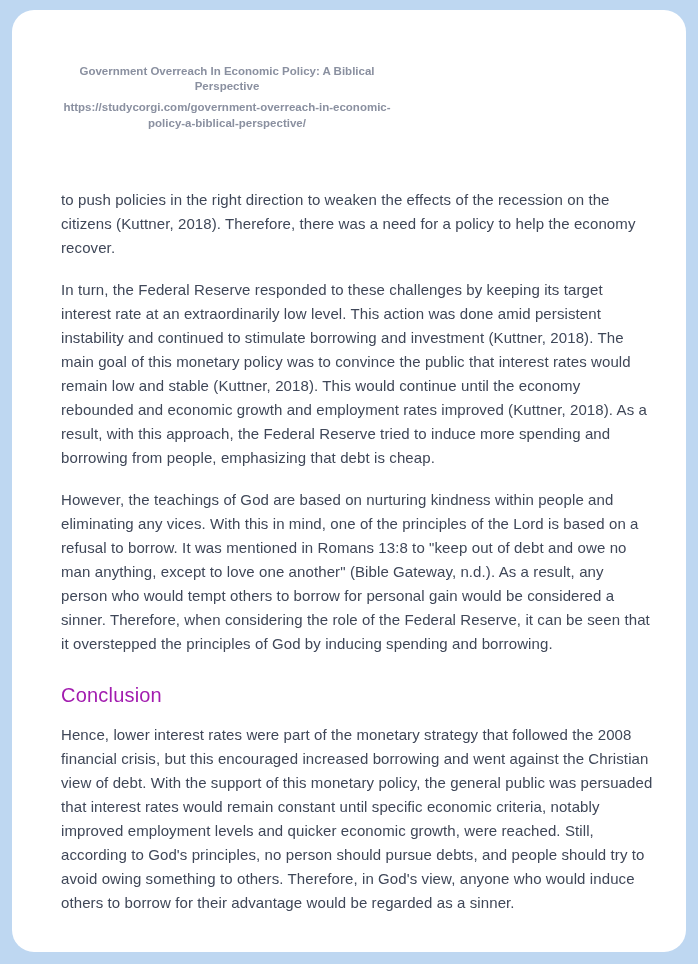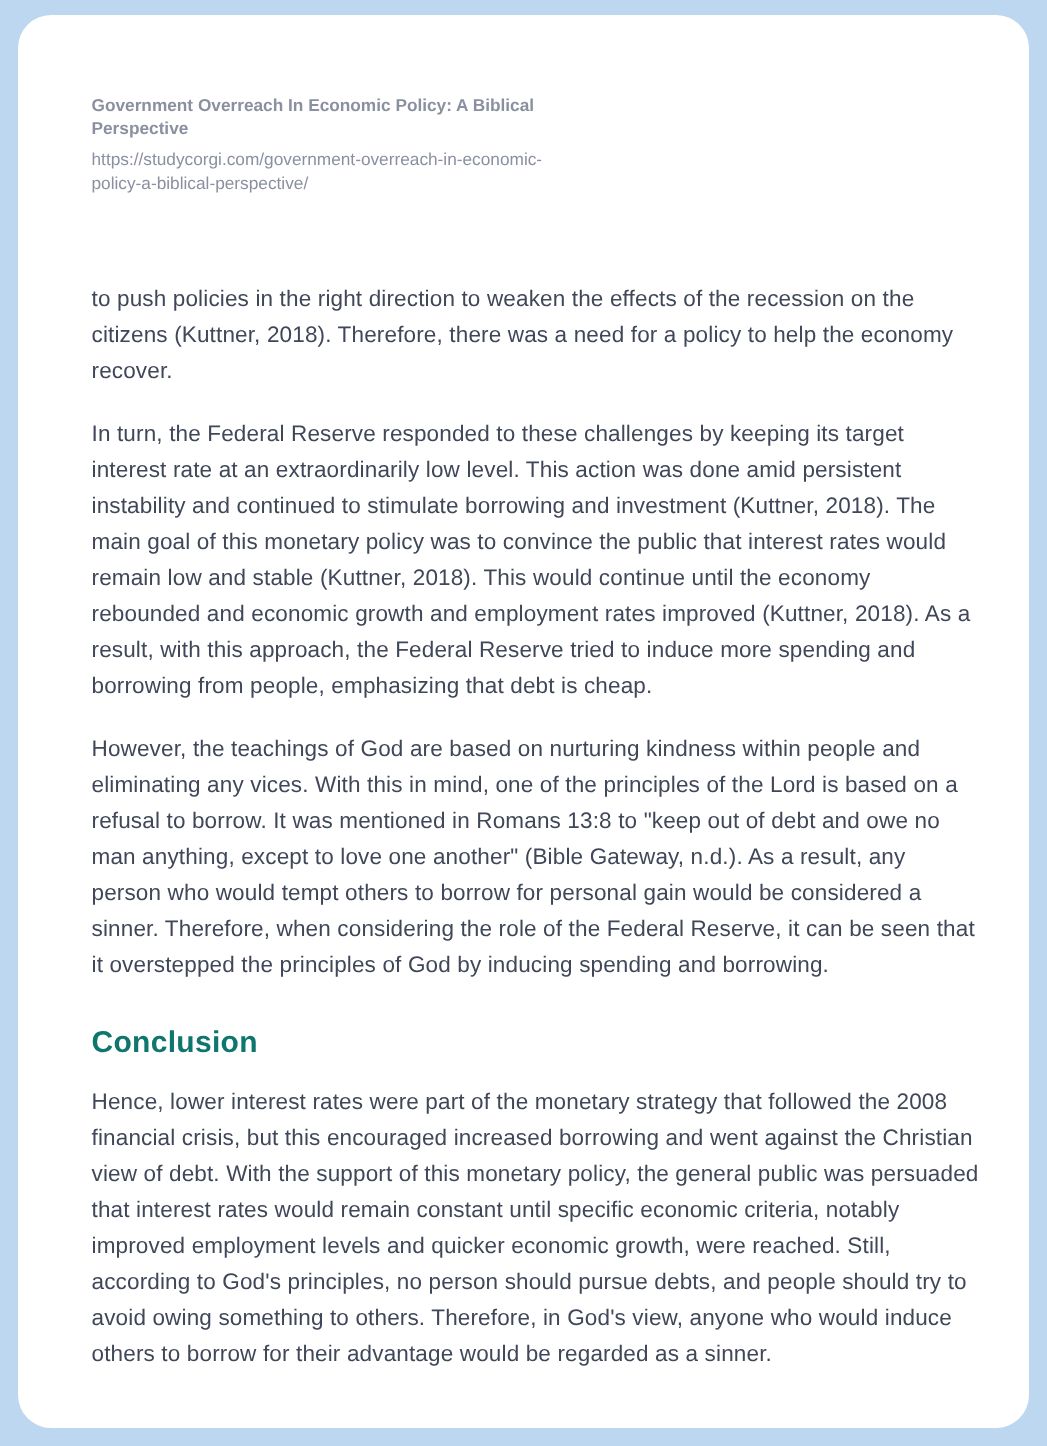--- a/index.html
+++ b/index.html
@@ -44,55 +44,55 @@
   }
   .brand-reg {
     font-size: 13px;
     font-weight: bold;
     color: #1E2145;
     vertical-align: 12px;
     margin-left: 2px;
   }
   .title-block {
     width: 332px;
-    text-align: left;
+    text-align: center;
     padding-top: 2px;
   }
   .doc-title {
     font-size: 11.5px;
     font-weight: bold;
     color: #8A90A0;
     line-height: 15px;
     overflow-wrap: break-word;
   }
   .doc-url {
     font-size: 11.5px;
-    font-weight: normal;
+    font-weight: bold;
     color: #8A90A0;
     line-height: 16px;
     margin-top: 5px;
     overflow-wrap: break-word;
   }
   
   .doc-body {
     margin-top: 57px;
     width: 593px;
   }
   .doc-body p {
     margin: 0 0 18px 0;
     font-size: 15px;
     line-height: 24px;
     color: #3F4758;
     letter-spacing: 0.1px;
   }
   .doc-body h2 {
     margin: 28px 0 16px 0;
     font-size: 20px;
-    font-weight: bold;
-    color: #0f766e;
+    font-weight: normal;
+    color: #a21caf;
     letter-spacing: 0.2px;
   }
 </style>
 </head>
 <body>
 
 <div class="card">
 
   <div class="header">
 

